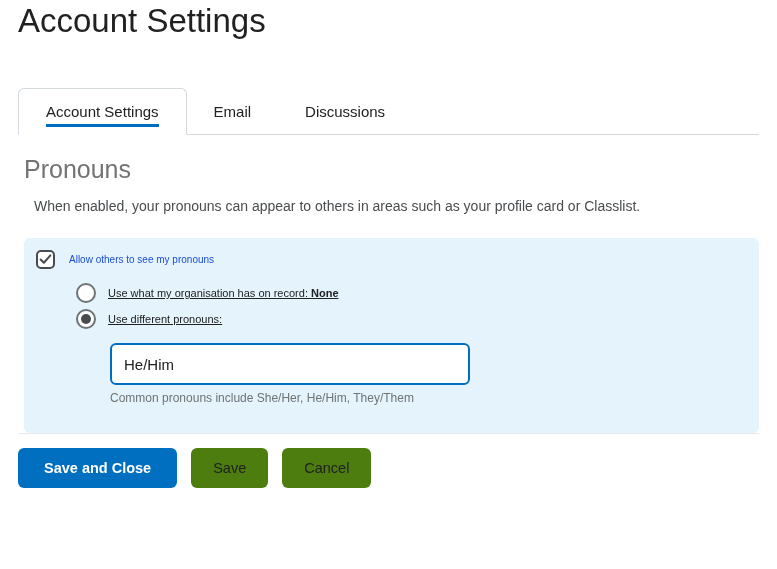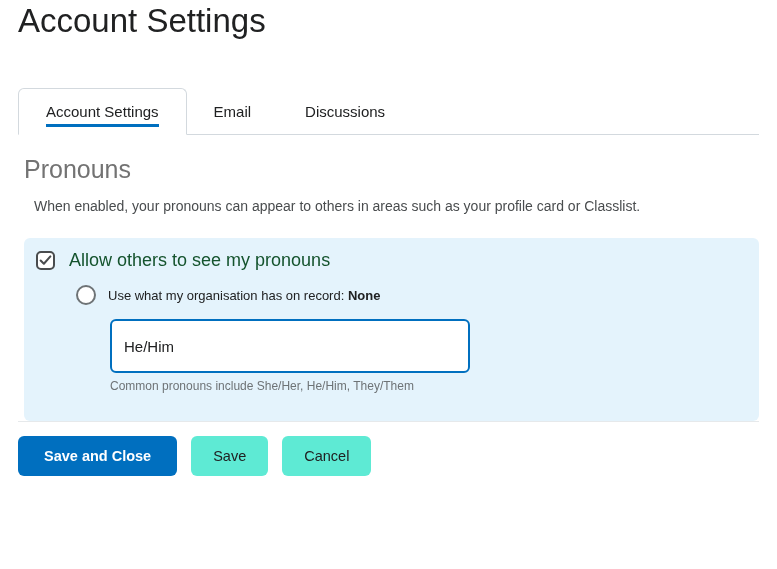--- a/index.html
+++ b/index.html
@@ -84,22 +84,22 @@
       justify-content: center;
       margin-right: 14px;
       cursor: pointer;
       background: #fff;
     }
     .checkbox-visual svg {
       width: 13px;
       height: 13px;
     }
     .checkbox-label {
-      font-size: 18px;
-      color: #14532d;
+      font-size: 10px;
+      color: #1d4ed8;
     }
     .radio-group {
       margin-left: 40px;
     }
     .radio-row {
       display: flex;
       align-items: center;
       margin-bottom: 6px;
     }
     .radio-visual {
@@ -114,33 +114,34 @@
       cursor: pointer;
       background: #fff;
     }
     .radio-visual.selected .radio-dot {
       width: 10px;
       height: 10px;
       background: #494c4e;
       border-radius: 50%;
     }
     .radio-label {
-      font-size: 13px;
-      color: #202122;
+      font-size: 11px;
+      color: #202122;
+      text-decoration: underline;
     }
     .radio-label .bold {
       font-weight: 700;
     }
     .input-wrap {
       margin-left: 74px;
       margin-top: 14px;
     }
     .text-input {
       width: 360px;
-      height: 54px;
+      height: 42px;
       border: 2px solid #006fbf;
       border-radius: 6px;
       padding: 0 12px;
       font-size: 15px;
       color: #202122;
       outline: none;
       font-family: inherit;
     }
     .hint {
       font-size: 12px;
@@ -162,21 +163,21 @@
       cursor: pointer;
       font-family: inherit;
     }
     .btn-primary {
       background: #006fbf;
       color: #fff;
       font-weight: 700;
       padding: 12px 26px;
     }
     .btn-secondary {
-      background: #5eead4;
+      background: #4d7c0f;
       color: #202122;
     }
   </style>
 </head>
 <body>
 
 <h1 class="page-title">Account Settings</h1>
 
 <div class="tabs">
   <button class="tab active">
@@ -204,20 +205,26 @@
     <span class="checkbox-label">Allow others to see my pronouns</span>
   </div>
 
   <div class="radio-group">
     <div class="radio-row">
       <div class="radio-visual"></div>
       <span class="radio-label">
         <span>Use what my organisation has on record: </span><span class="bold">None</span>
       </span>
     </div>
+    <div class="radio-row">
+      <div class="radio-visual selected">
+        <div class="radio-dot"></div>
+      </div>
+      <span class="radio-label">Use different pronouns:</span>
+    </div>
   </div>
 
   <div class="input-wrap">
     <input type="text" class="text-input" value="He/Him" style="">
     <div class="hint">Common pronouns include She/Her, He/Him, They/Them</div>
   </div>
 </div>
 
 <div class="footer-bar">
   <button class="btn btn-primary">Save and Close</button>

